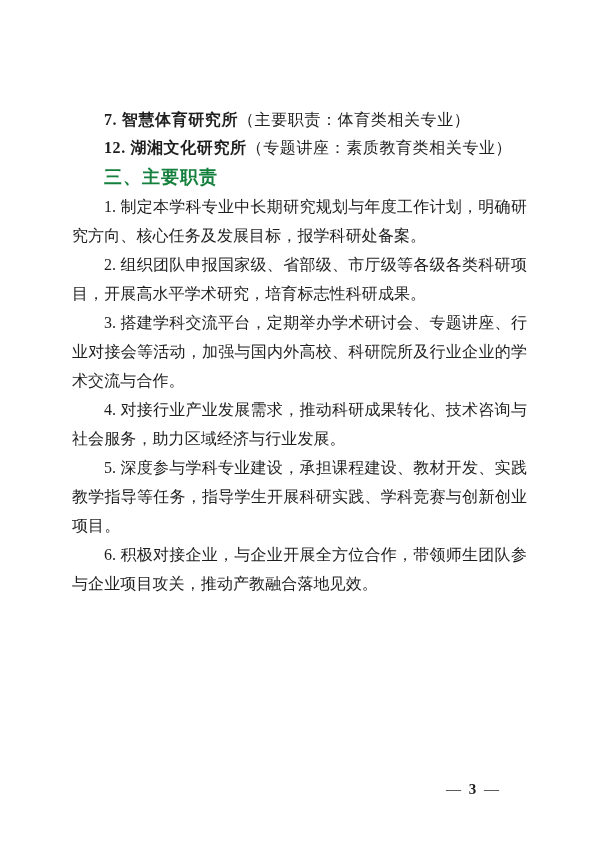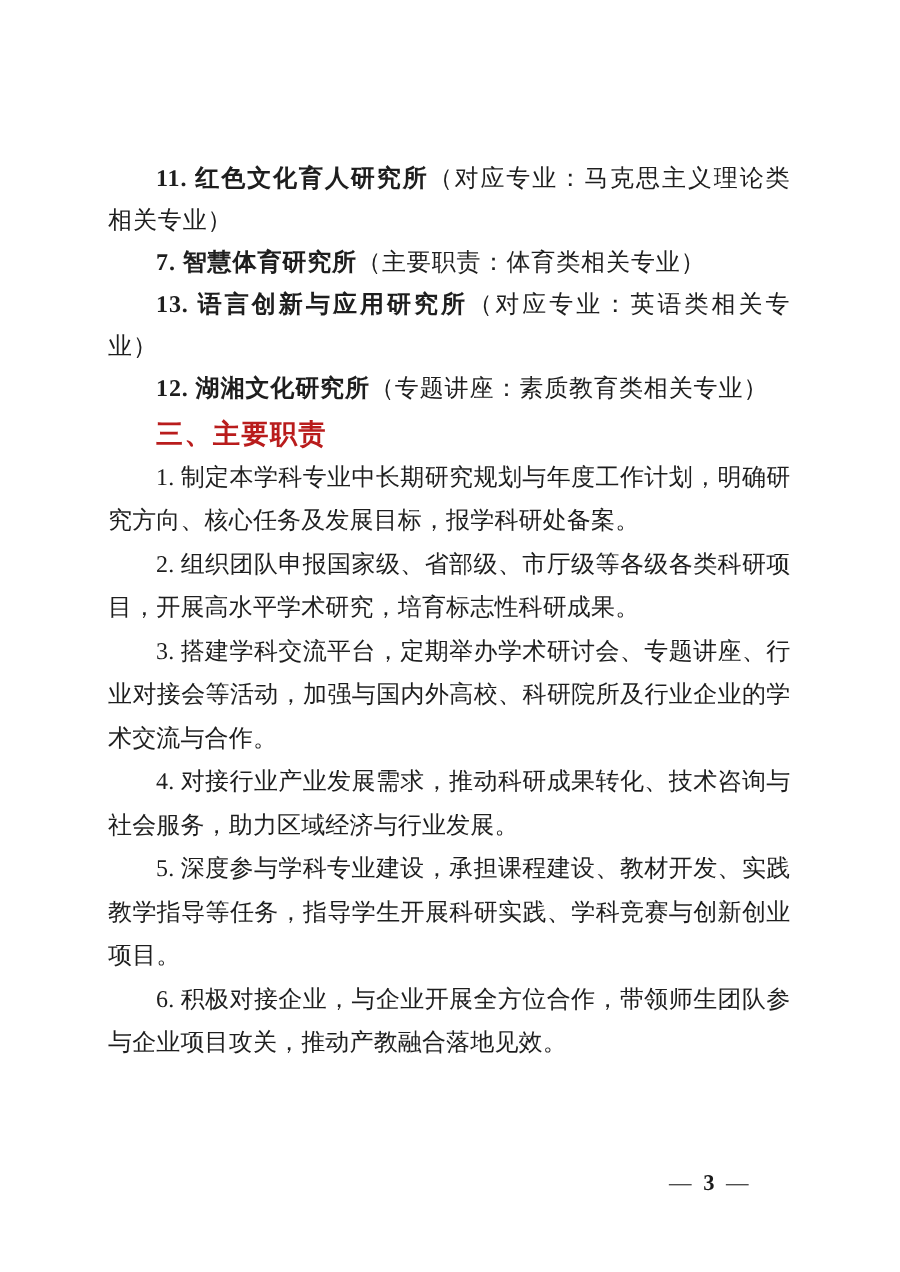--- a/index.html
+++ b/index.html
@@ -47,21 +47,21 @@
   }
   .institute .title {
     font-weight: bold;
   }
   
   .section-heading {
     font-family: Liberation Serif, serif;
     font-weight: bold;
     font-size: 18px;
     line-height: 30px;
-    color: #b91c1c;
+    color: #15803d;
     letter-spacing: 1px;
     text-indent: 32px;
     margin: 8px 0 10px 0;
   }
   
   .duty {
     text-indent: 32px;
     line-height: 29px;
     letter-spacing: 0.1px;
   }
@@ -78,25 +78,23 @@
     font-weight: bold;
   }
 </style>
 </head>
 <body>
 
 <div class="page">
   <div class="content">
 
 
-    <p class="institute"><span class="title">11. 红色文化育人研究所</span><span>（对应专业：马克思主义理论类相关专业）</span></p>
 
     <p class="institute"><span class="title">7. 智慧体育研究所</span><span>（主要职责：体育类相关专业）</span></p>
 
-    <p class="institute"><span class="title">13. 语言创新与应用研究所</span><span>（对应专业：英语类相关专业）</span></p>
 
     <p class="institute"><span class="title">12. 湖湘文化研究所</span><span>（专题讲座：素质教育类相关专业）</span></p>
 
     <p class="section-heading">三、主要职责</p>
 
     <p class="duty">1. 制定本学科专业中长期研究规划与年度工作计划，明确研究方向、核心任务及发展目标，报学科研处备案。</p>
     <p class="duty">2. 组织团队申报国家级、省部级、市厅级等各级各类科研项目，开展高水平学术研究，培育标志性科研成果。</p>
     <p class="duty">3. 搭建学科交流平台，定期举办学术研讨会、专题讲座、行业对接会等活动，加强与国内外高校、科研院所及行业企业的学术交流与合作。</p>
     <p class="duty">4. 对接行业产业发展需求，推动科研成果转化、技术咨询与社会服务，助力区域经济与行业发展。</p>
     <p class="duty">5. 深度参与学科专业建设，承担课程建设、教材开发、实践教学指导等任务，指导学生开展科研实践、学科竞赛与创新创业项目。</p>

